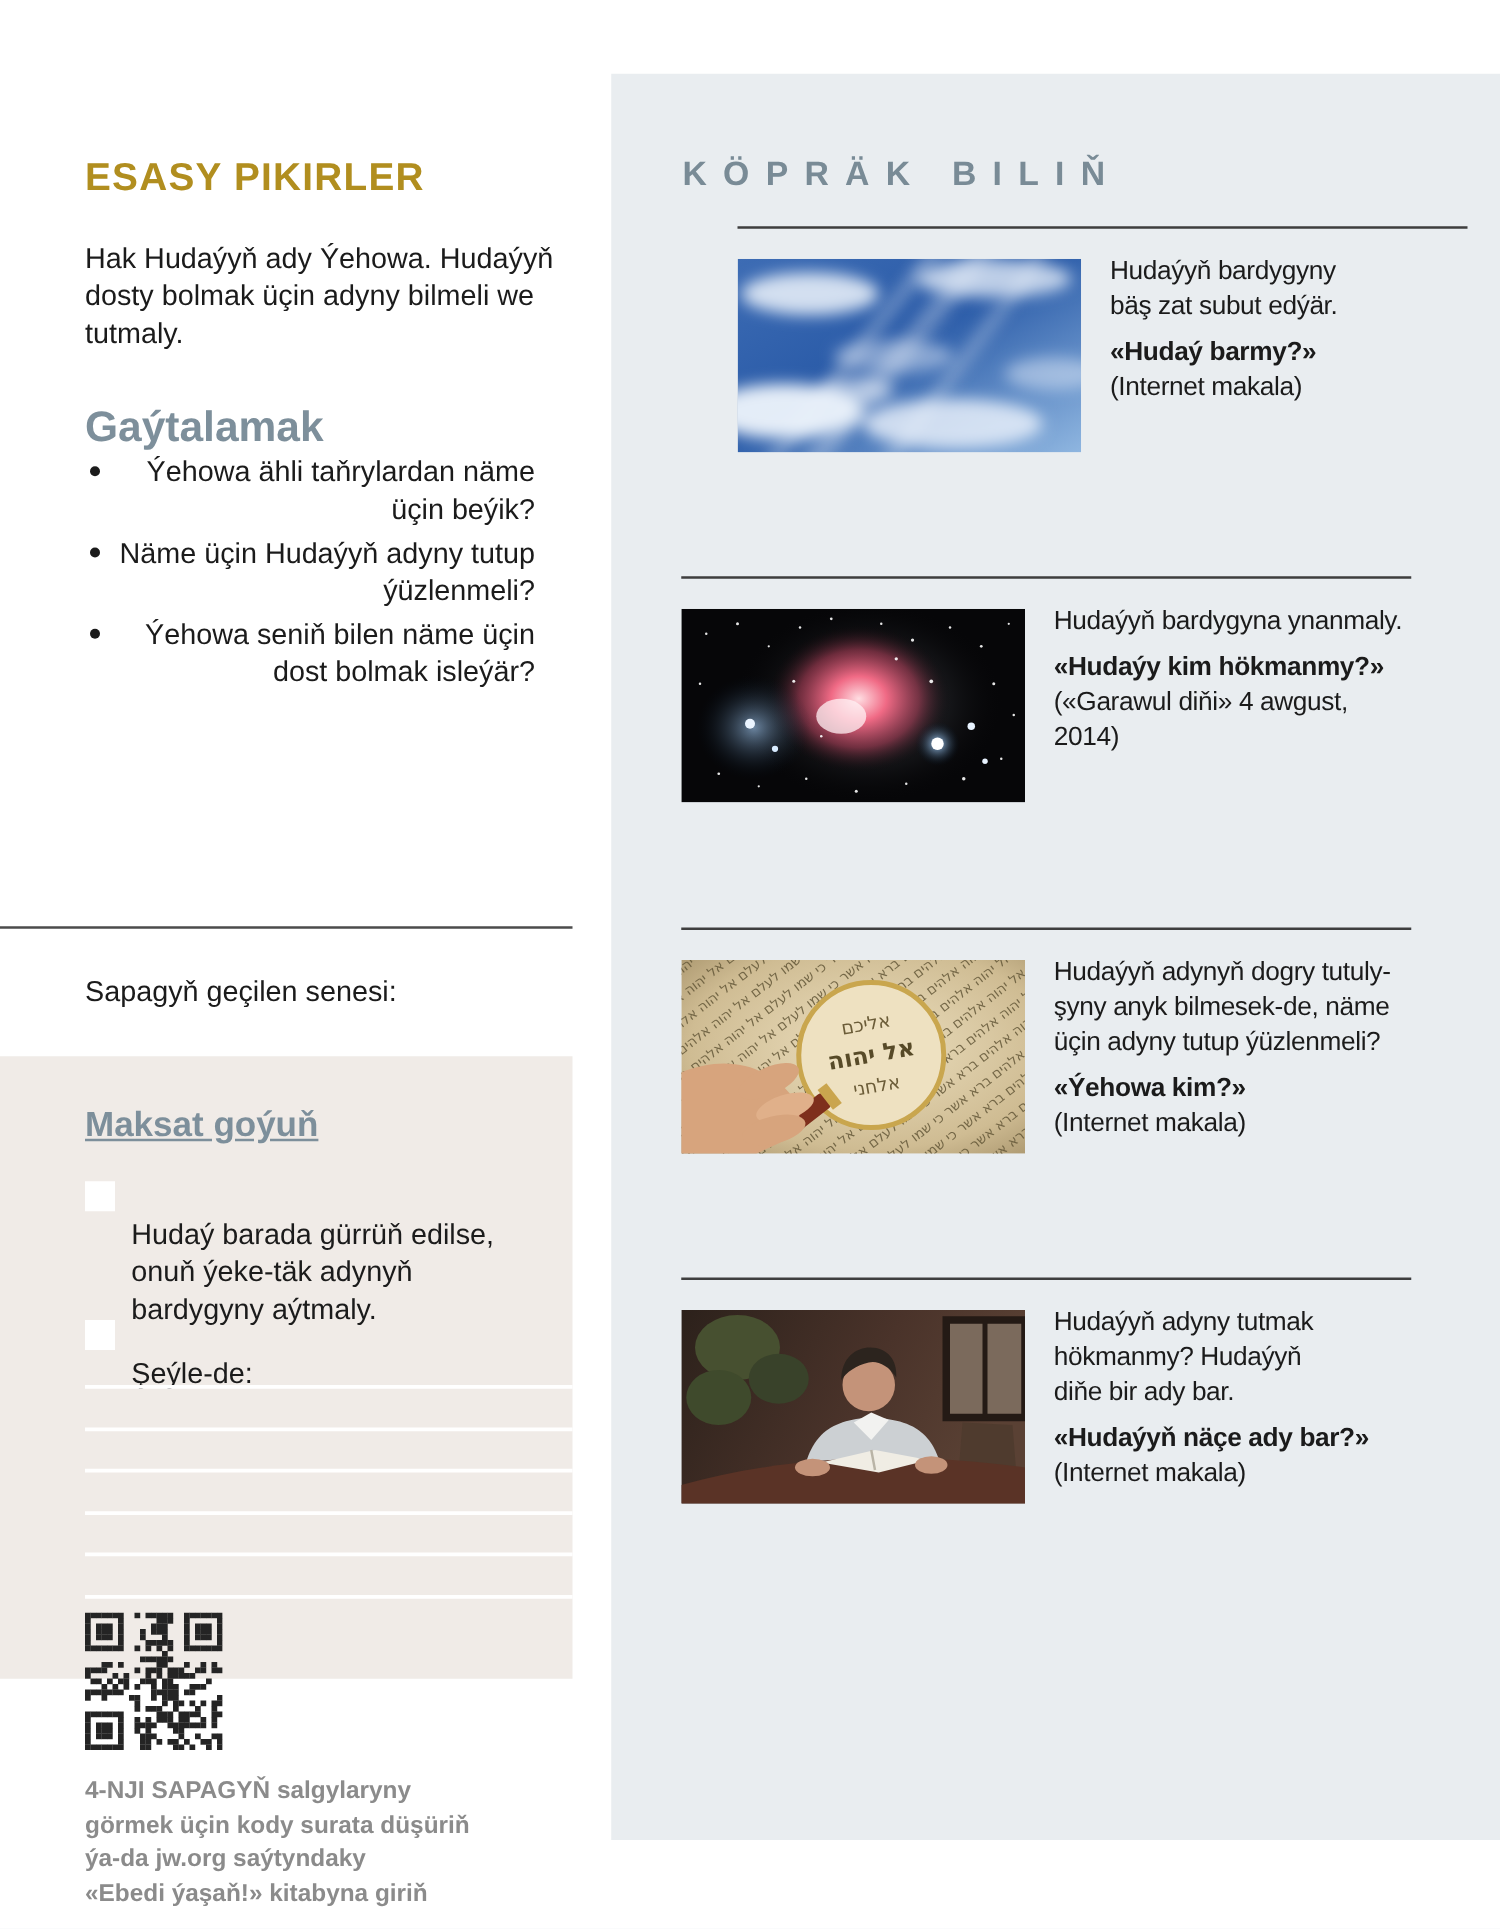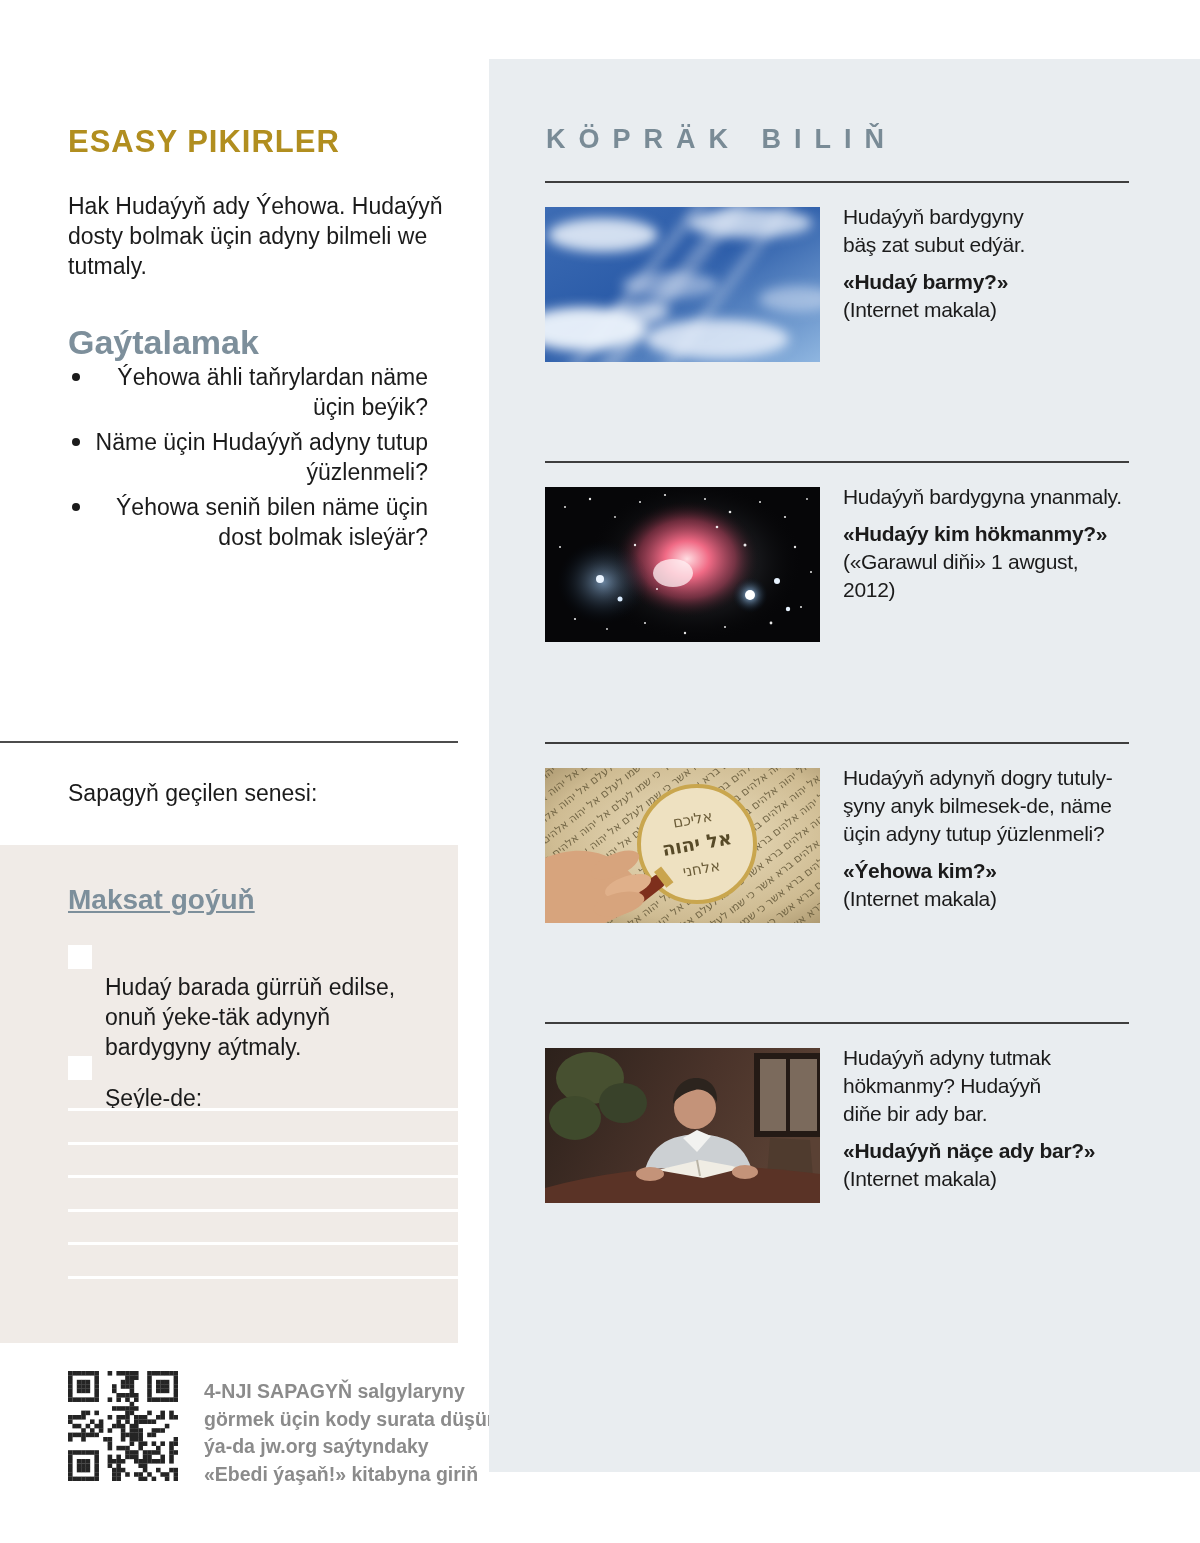--- a/index.html
+++ b/index.html
@@ -24,36 +24,36 @@
   .goal-box{position:absolute;left:0;top:845px;width:458px;height:498px;background:#f0ebe7;}
   .goal-heading{position:absolute;left:68px;top:16px;font-size:28px;text-decoration:underline;}
   .goal-item{position:absolute;left:68px;display:flex;gap:13px;width:355px;}
   .goal-item.one{top:97px;}
   .goal-item.two{top:208px;}
   .chk{width:24px;height:24px;background:#ffffff;flex:none;margin-top:3px;}
   .goal-text{font-size:23px;line-height:30px;width:305px;margin-top:30px;}
   .writing-lines{position:absolute;left:68px;right:0;top:263px;}
   .wline{height:3px;background:#ffffff;margin-bottom:30.6px;}
   
-  .qr-row{position:absolute;left:68px;top:1371px;display:flex;gap:26px;}
+  .qr-row{position:absolute;left:68px;top:1290px;display:flex;gap:12px;flex-direction:column;}
   .qr-box{width:110px;height:110px;flex:none;}
   .qr-box svg{width:110px;height:110px;display:block;fill:#242424;}
   .qr-caption{padding-top:7px;font-size:19.5px;line-height:27.5px;font-weight:700;color:#8b8b8b;}
   
   .right-panel{position:absolute;left:489px;top:59px;width:711px;height:1413px;background:#e9edf0;}
   .koprak{position:absolute;left:57px;top:47px;font-size:27px;font-weight:700;
     letter-spacing:13px;color:#798b96;}
   .entry{position:absolute;left:56px;width:584px;}
   .entry .rule{height:2px;background:#3e3e3e;margin-bottom:24px;}
   .entry .row{display:flex;gap:23px;}
   .img-box{width:275px;height:155px;flex:none;overflow:hidden;}
   .img-box svg{width:275px;height:155px;display:block;}
   .entry-text{width:312px;font-size:21px;line-height:28px;letter-spacing:-0.3px;margin-top:-4px;}
   .entry-title{font-weight:700;margin-top:9px;}
-  .e1{top:122px;} .e2{top:402px;} .e3{top:683px;} .e4{top:963px;}
+  .e1{top:122px;margin-left:45px;} .e2{top:402px;} .e3{top:683px;} .e4{top:963px;}
 </style>
 </head>
 <body>
 
 <h1 class="esasy-title">ESASY PIKIRLER</h1>
 
 <p class="intro">Hak Hudaýyň ady Ýehowa. Hudaýyň dosty bolmak üçin adyny bilmeli we tutmaly.</p>
 
 <h2 class="gaytalamak h-blue">Gaýtalamak</h2>
 
@@ -486,21 +486,21 @@
               <circle cx="200" cy="58" r="1.5"></circle>
             <circle cx="90" cy="58" r="1.2"></circle>
               <circle cx="112" cy="102" r="1"></circle>
               <circle cx="172" cy="40" r="1.3"></circle>
           </g>
         </svg>
       </div>
       <div class="entry-text">
         <div>Hudaýyň bardygyna ynanmaly.</div>
         <div class="entry-title">«Hudaýy kim hökmanmy?»</div>
-        <div>(«Garawul diňi» 1 awgust, 2012)</div>
+        <div>(«Garawul diňi» 4 awgust, 2014)</div>
       </div>
     </div>
   </article>
 
   <article class="entry e3">
     <div class="rule"></div>
     <div class="row">
       <div class="img-box">
         <svg viewBox="0 0 275 155" preserveAspectRatio="none">
           <defs>

